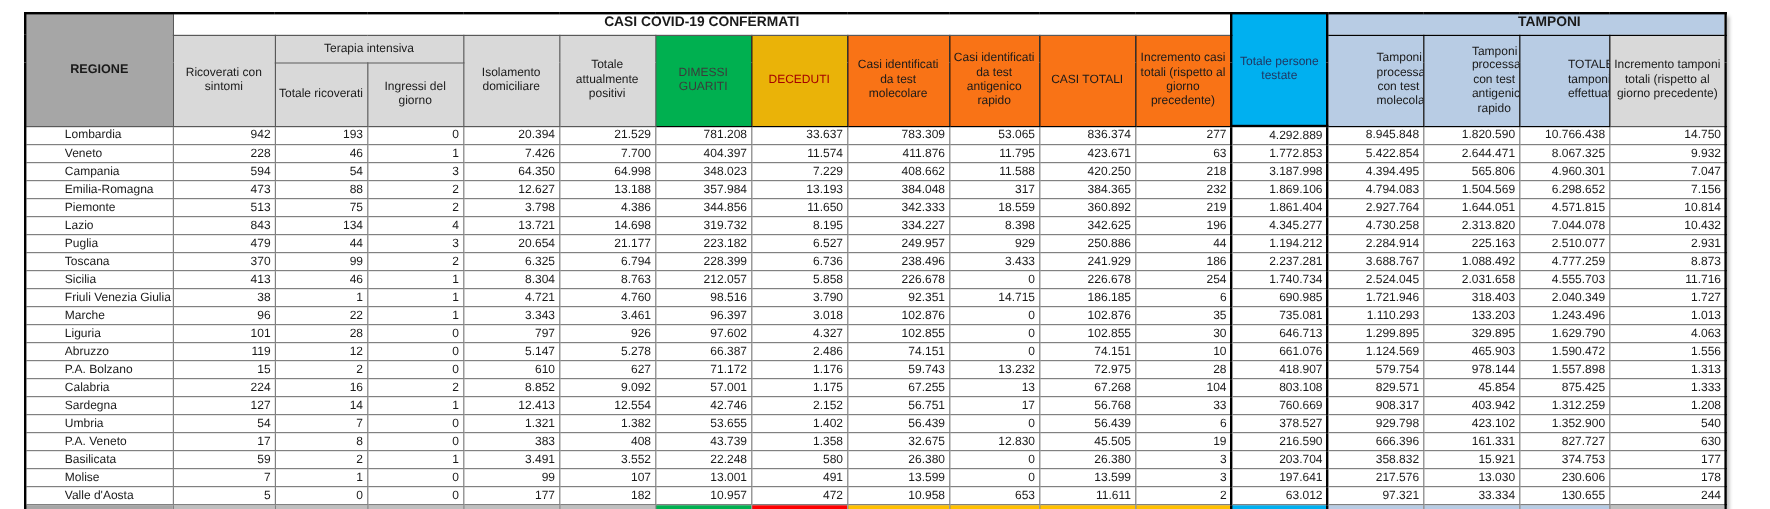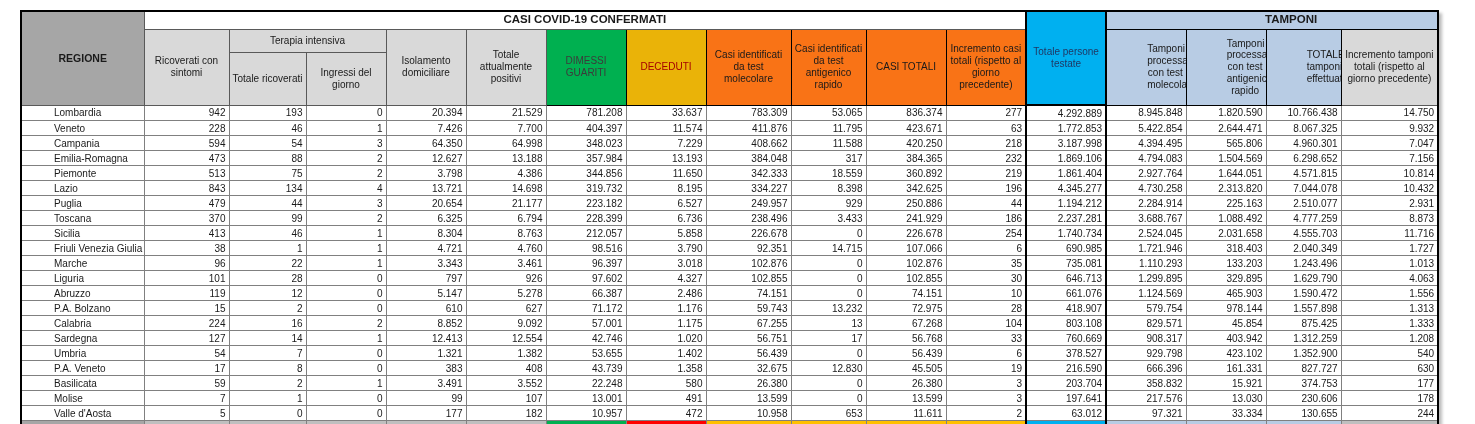--- a/index.html
+++ b/index.html
@@ -268,21 +268,21 @@
           <td class="region">Friuli Venezia Giulia</td>
           <td>38</td>
           <td>1</td>
           <td>1</td>
           <td>4.721</td>
           <td>4.760</td>
           <td>98.516</td>
           <td>3.790</td>
           <td>92.351</td>
           <td>14.715</td>
-          <td>107.066</td>
+          <td>186.185</td>
           <td>6</td>
           <td>690.985</td>
           <td>1.721.946</td>
           <td>318.403</td>
           <td>2.040.349</td>
           <td>1.727</td>
         </tr>
         <tr>
           <td class="region">Marche</td>
           <td>96</td>
@@ -379,21 +379,21 @@
           <td>1.333</td>
         </tr>
         <tr>
           <td class="region">Sardegna</td>
           <td>127</td>
           <td>14</td>
           <td>1</td>
           <td>12.413</td>
           <td>12.554</td>
           <td>42.746</td>
-          <td>1.020</td>
+          <td>2.152</td>
           <td>56.751</td>
           <td>17</td>
           <td>56.768</td>
           <td>33</td>
           <td>760.669</td>
           <td>908.317</td>
           <td>403.942</td>
           <td>1.312.259</td>
           <td>1.208</td>
         </tr>

